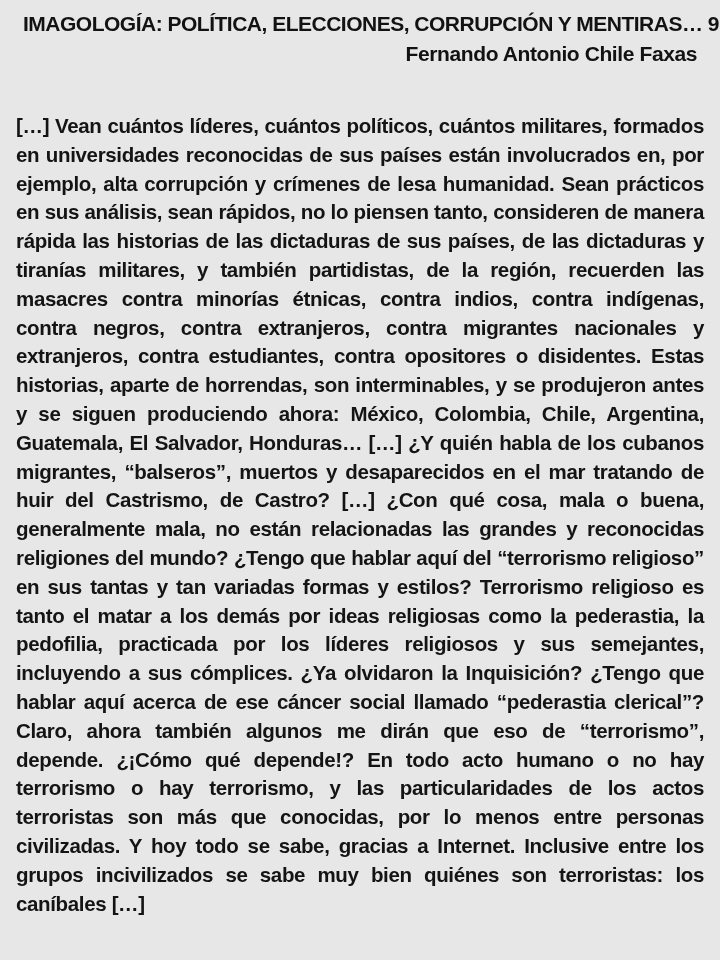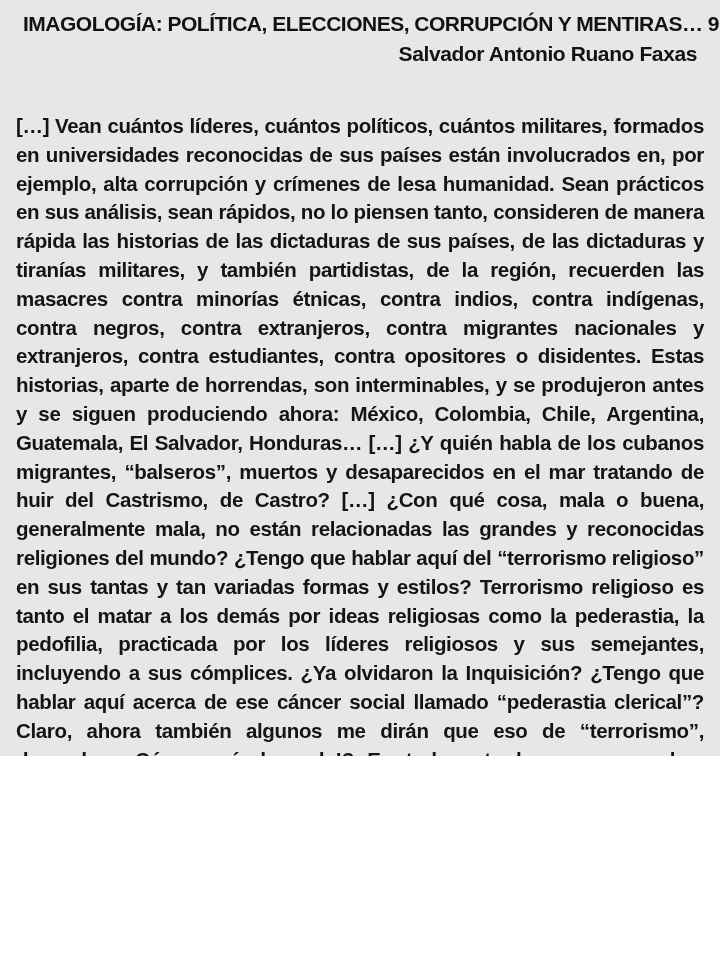--- a/index.html
+++ b/index.html
@@ -3,21 +3,21 @@
 <meta charset="utf-8">
 <title>Slide</title>
 <style>
   html, body {
     margin: 0;
     padding: 0;
   }
   .slide {
     position: relative;
     width: 720px;
-    height: 756px;
+    height: 960px;
     background: #e7e7e7;
     color: #141414;
     font-family: "Liberation Sans", "DejaVu Sans", sans-serif;
     overflow: hidden;
     box-sizing: border-box;
   }
   .slide-header {
     padding: 8px 23px 0 23px;
     text-align: right;
   }
@@ -50,18 +50,18 @@
     text-justify: inter-word;
     color: #141414;
   }
 </style>
 </head>
 <body>
 
 <div class="slide" style="background: rgb(231, 231, 231); color: rgb(20, 20, 20);">
   <header class="slide-header">
     <div class="slide-title">IMAGOLOGÍA: POLÍTICA, ELECCIONES, CORRUPCIÓN Y MENTIRAS… 9</div>
-    <div class="slide-author">Salvador Antonio Ruano Faxas</div>
+    <div class="slide-author">Fernando Antonio Chile Faxas</div>
   </header>
   <main class="slide-body">
     <p class="body-paragraph">[…] Vean cuántos líderes, cuántos políticos, cuántos militares, formados en universidades reconocidas de sus países están involucrados en, por ejemplo, alta corrupción y crímenes de lesa humanidad. Sean prácticos en sus análisis, sean rápidos, no lo piensen tanto, consideren de manera rápida las historias de las dictaduras de sus países, de las dictaduras y tiranías militares, y también partidistas, de la región, recuerden las masacres contra minorías étnicas, contra indios, contra indígenas, contra negros, contra extranjeros, contra migrantes nacionales y extranjeros, contra estudiantes, contra opositores o disidentes. Estas historias, aparte de horrendas, son interminables, y se produjeron antes y se siguen produciendo ahora: México, Colombia, Chile, Argentina, Guatemala, El Salvador, Honduras… […] ¿Y quién habla de los cubanos migrantes, “balseros”, muertos y desaparecidos en el mar tratando de huir del Castrismo, de Castro? […] ¿Con qué cosa, mala o buena, generalmente mala, no están relacionadas las grandes y reconocidas religiones del mundo? ¿Tengo que hablar aquí del “terrorismo religioso” en sus tantas y tan variadas formas y estilos? Terrorismo religioso es tanto el matar a los demás por ideas religiosas como la pederastia, la pedofilia, practicada por los líderes religiosos y sus semejantes, incluyendo a sus cómplices. ¿Ya olvidaron la Inquisición? ¿Tengo que hablar aquí acerca de ese cáncer social llamado “pederastia clerical”? Claro, ahora también algunos me dirán que eso de “terrorismo”, depende. ¿¡Cómo qué depende!? En todo acto humano o no hay terrorismo o hay terrorismo, y las particularidades de los actos terroristas son más que conocidas, por lo menos entre personas civilizadas. Y hoy todo se sabe, gracias a Internet. Inclusive entre los grupos incivilizados se sabe muy bien quiénes son terroristas: los caníbales […]</p>
   </main>
 </div>
 
 </body></html>

